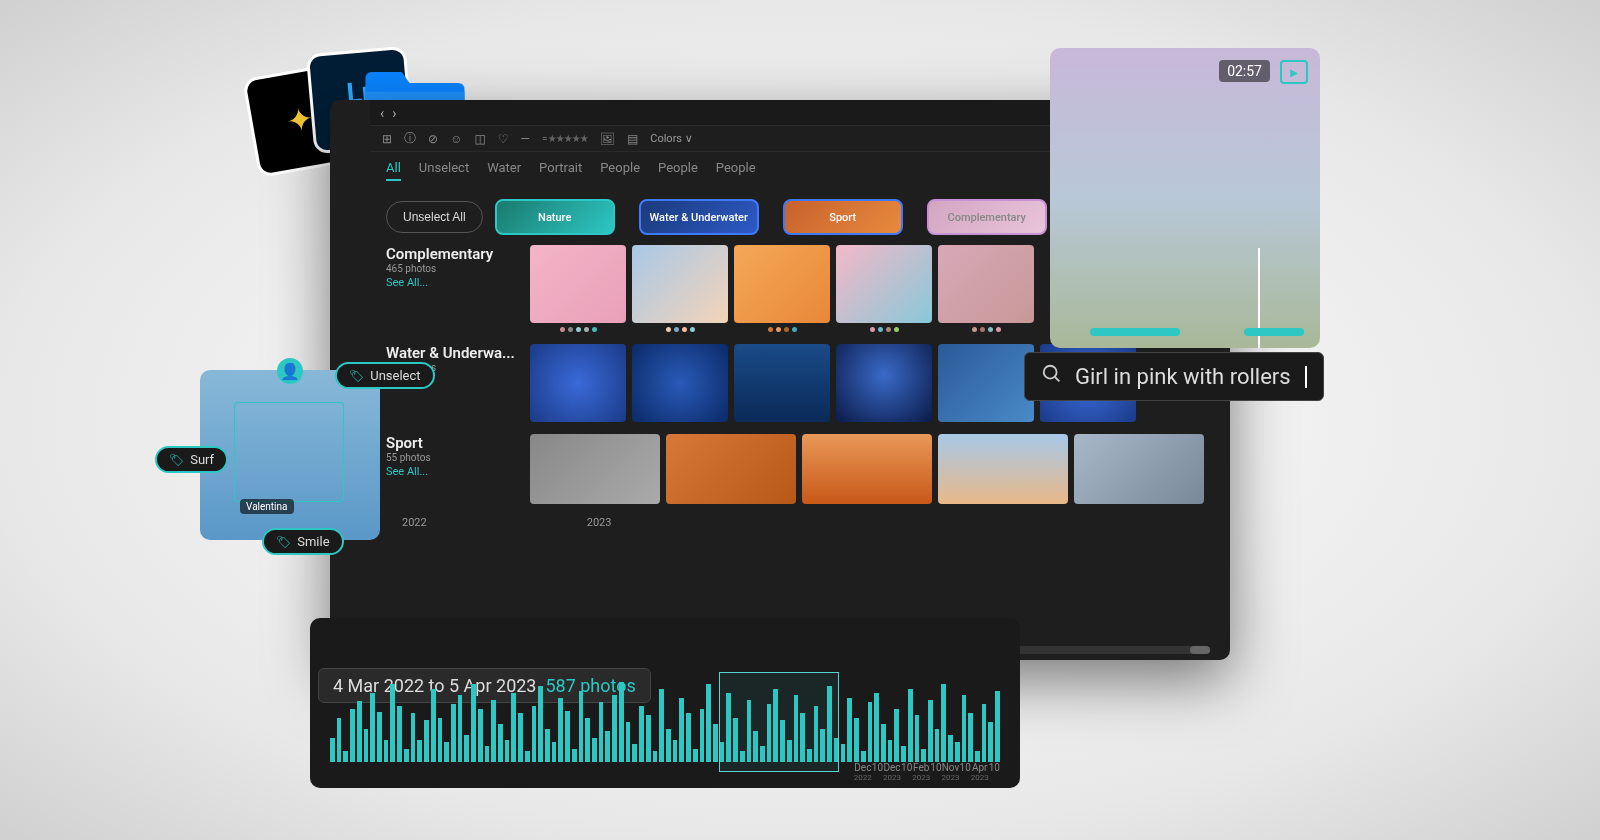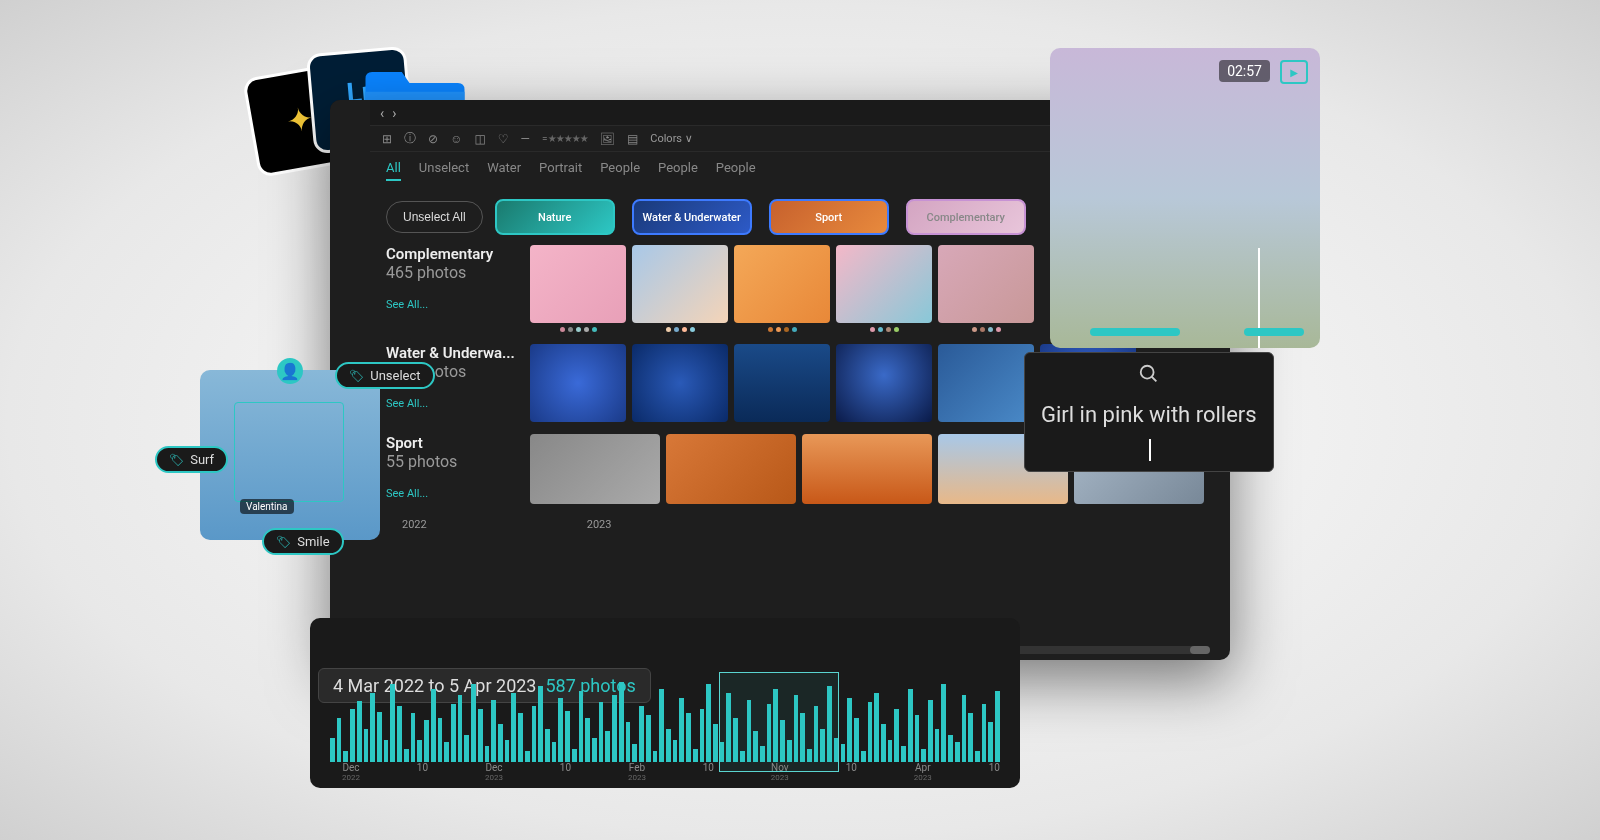--- a/index.html
+++ b/index.html
@@ -42,22 +42,22 @@
 .unselect{background:transparent;border:1px solid #555;border-radius:18px;color:#ddd;font-size:12px;padding:8px 16px;cursor:pointer;}
 .chip{position:relative;width:120px;height:36px;border-radius:8px;overflow:hidden;cursor:pointer;display:flex;align-items:center;justify-content:center;font-size:11px;color:#fff;font-weight:500;}
 .chip.nature{background:linear-gradient(135deg,#1a7a6e,#2dc7c4);border:2px solid #2dc7c4;}
 .chip.water{background:linear-gradient(135deg,#1a3a7a,#2d5ac7);border:2px solid #3d7aff;}
 .chip.sport{background:linear-gradient(135deg,#c7612d,#e88a3d);border:2px solid #3d7aff;}
 .chip.comp{background:linear-gradient(135deg,#d4a5c2,#e8c5da);border:2px solid #c792d4;color:#888;}
 .content{flex:1;overflow:hidden;padding:0 16px;}
 .section{margin-bottom:12px;}
 .section-head{display:flex;flex-direction:column;margin-bottom:6px;}
 .section-head .title{color:#eee;font-size:15px;font-weight:600;}
-.section-head .count{color:#999;font-size:16px;}
-.section-head .seeall{color:#2dc7c4;font-size:11px;cursor:pointer;margin-top:16px;}
+.section-head .count{color:#999;font-size:10px;}
+.section-head .seeall{color:#2dc7c4;font-size:11px;cursor:pointer;margin-top:2px;}
 .section-with-thumbs{display:flex;gap:14px;}
 .section-with-thumbs .section-head{width:130px;flex-shrink:0;}
 .thumbs{display:flex;gap:6px;flex:1;}
 .thumb-col{display:flex;flex-direction:column;align-items:center;gap:4px;}
 .thumb{width:96px;height:78px;border-radius:4px;}
 .dots{display:flex;gap:3px;}
 .dot{width:5px;height:5px;border-radius:50%;}
 .thumb.pink{background:linear-gradient(135deg,#f4b4c8,#e8a0b8);}
 .thumb.pastel{background:linear-gradient(135deg,#a8c8e8,#f4d4b8);}
 .thumb.orange{background:linear-gradient(135deg,#f4a858,#e88838);}
@@ -99,31 +99,31 @@
 
 .video-preview{position:absolute;left:1050px;top:48px;width:270px;height:300px;background:linear-gradient(180deg,#c8b8d8 0%,#b8c8d8 50%,#a8b898 100%);border-radius:10px;overflow:hidden;}
 .video-preview .dur{position:absolute;top:12px;right:50px;background:rgba(0,0,0,0.5);color:#fff;font-size:14px;padding:3px 8px;border-radius:4px;}
 .video-preview .play{position:absolute;top:12px;right:12px;width:28px;height:24px;border:2px solid #2dc7c4;border-radius:4px;display:flex;align-items:center;justify-content:center;color:#2dc7c4;font-size:10px;cursor:pointer;}
 .video-preview .scrub{position:absolute;bottom:12px;left:16px;right:16px;display:flex;gap:8px;align-items:center;}
 .video-preview .seg{height:8px;background:#2dc7c4;border-radius:4px;}
 .video-preview .seg1{width:90px;margin-left:24px;}
 .video-preview .seg2{width:60px;margin-left:auto;}
 .video-preview .playhead{position:absolute;bottom:0;right:60px;width:2px;height:100px;background:#fff;}
 
-.search-bar{position:absolute;left:1024px;top:352px;background:#1a1a1a;border:1px solid #444;border-radius:6px;padding:10px 16px;display:flex;align-items:center;gap:12px;color:#ddd;font-size:22px;flex-direction:column;}
+.search-bar{position:absolute;left:1024px;top:352px;background:#1a1a1a;border:1px solid #444;border-radius:6px;padding:10px 16px;display:flex;align-items:center;gap:12px;color:#ddd;font-size:22px;}
 .search-bar .mag{color:#ccc;}
 .search-bar .cursor{display:inline-block;width:2px;height:22px;background:#fff;margin-left:2px;}
 
 .timeline{position:absolute;left:310px;top:618px;width:710px;height:170px;background:#1a1a1a;border-radius:10px;padding:20px 20px 10px;}
 .timeline .range-pill{position:absolute;top:50px;left:8px;background:#2a2a2a;border:1px solid #444;color:#ddd;border-radius:6px;padding:6px 14px;font-size:18px;}
 .timeline .range-pill .count{color:#2dc7c4;}
 .timeline .chart{position:absolute;bottom:26px;left:20px;right:20px;height:80px;display:flex;align-items:flex-end;gap:2px;}
 .timeline .bar{flex:1;background:#2dc7c4;}
 .timeline .selection{position:absolute;border:1px solid #5ad4d0;background:rgba(45,199,196,0.08);top:-10px;height:100px;}
-.timeline .axis{position:absolute;bottom:6px;left:32px;right:20px;display:flex;justify-content:space-between;font-size:10px;color:#888;}
+.timeline .axis{position:absolute;bottom:6px;left:20px;right:20px;display:flex;justify-content:flex-end;font-size:10px;color:#888;}
 .timeline .axis .tick{display:flex;flex-direction:column;align-items:center;}
 .timeline .axis .tick .yr{font-size:8px;color:#666;}
 .sidebar-bottom{position:absolute;bottom:20px;display:flex;flex-direction:column;gap:16px;align-items:center;}
 </style>
 </head>
 <body>
 
 <div class="lr-badge">
   <div class="dark-card"></div>
   <div class="lr-icon">
@@ -185,21 +185,21 @@
         <span class="tab">Unselect</span>
         <span class="tab">Water</span>
         <span class="tab">Portrait</span>
         <span class="tab">People</span>
         <span class="tab">People</span>
         <span class="tab">People</span>
       </div>
 
     <div class="chips-row">
       <button class="unselect">Unselect All</button>
-      <div id="chips" style="display:flex;gap:17px;">
+      <div id="chips" style="display:flex;gap:24px;">
           <div class="chip nature">Nature</div>
           <div class="chip water">Water &amp; Underwater</div>
           <div class="chip sport">Sport</div>
           <div class="chip comp">Complementary</div>
         </div>
     </div>
 
     <div class="content">
 
       <div class="section section-with-thumbs">

